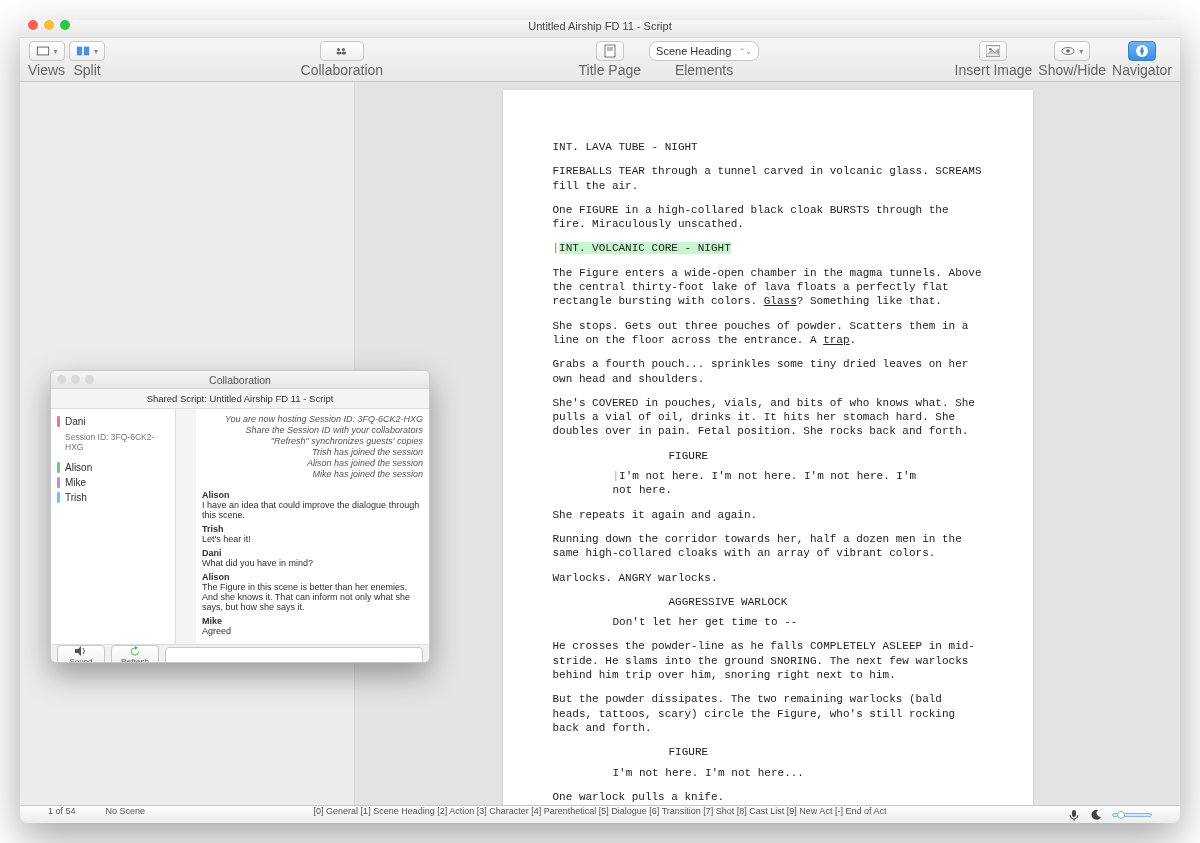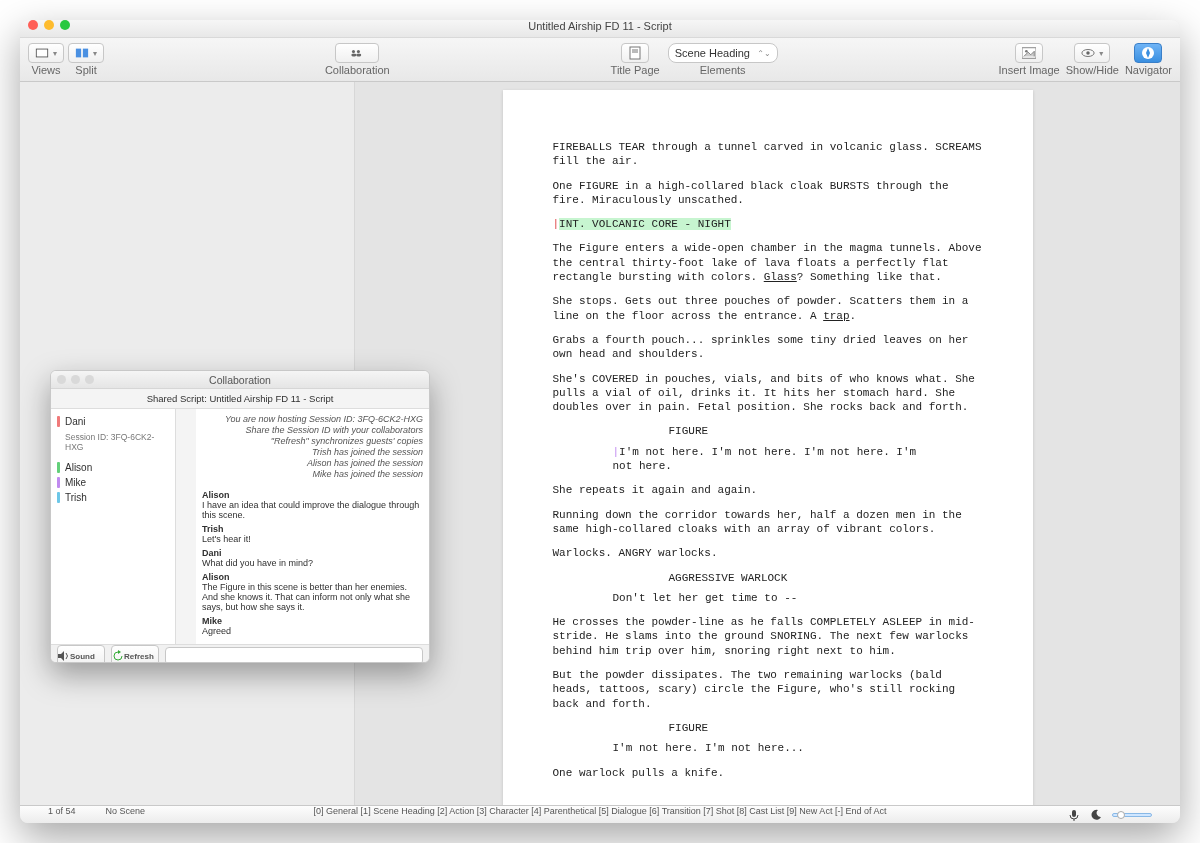--- a/index.html
+++ b/index.html
@@ -58,21 +58,21 @@
     display:flex;align-items:center;justify-content:center;
     font-size:10px;color:#555;
   }
   .tool-select {
     height:20px; min-width:110px;
     border:1px solid #c7c7c7; border-radius:8px;
     background:#fff; display:flex; align-items:center; justify-content:space-between;
     padding:0 6px; font-size:11px; color:#333;
   }
   .caret { font-size:8px; color:#888; margin-left:4px;}
-  .tool-label { font-size:11px; color:#666;}
+  .tool-label { font-size:14px; color:#666;}
   .spacer-flex{flex:1;}
   .editor {
     flex:1;
     display:flex;
     overflow:hidden;
     background:#ececec;
   }
   .gutter-left { width:335px; background:#ececec; border-right:1px solid #d7d7d7;}
   .page-area { flex:1; background:#e4e4e4; overflow:auto; display:flex; flex-direction:column; align-items:center; padding-top:8px;}
   .page {
@@ -148,22 +148,22 @@
   .sys-msg{text-align:right; font-style:italic; color:#555; margin:1px 0;}
   .chat-msg{margin:4px 0;}
   .chat-msg b{display:block; font-weight:600;}
   .collab-footer{
     height:30px; border-top:1px solid #ddd; display:flex; align-items:center;
     padding:0 6px; gap:6px; background:#f1f1f1;
   }
   .mini-btn{
     width:48px;height:22px;border:1px solid #c7c7c7;border-radius:4px;
     background:linear-gradient(#fff,#f0f0f0);
-    display:flex;align-items:center;justify-content:flex-start;
-    font-size:8px;color:#555;font-weight:bold;
+    display:flex;flex-direction:column;align-items:center;justify-content:space-between;
+    font-size:8px;color:#555;
   }
   .chat-input{flex:1;height:18px;border:1px solid #c7c7c7;border-radius:4px;background:#fff;}
   .icon-svg{width:14px;height:14px;}
 </style>
 </head>
 <body>
 
 <div class="window">
 
   <div class="titlebar">
@@ -271,20 +271,21 @@
           </svg>
       </div>
       <div class="tool-label">Navigator</div>
     </div>
   </div>
 
   <div class="editor">
     <div class="gutter-left"></div>
     <div class="page-area">
       <div class="page">
+        <p class="scene-heading">INT. LAVA TUBE - NIGHT</p>
         <p class="action">FIREBALLS TEAR through a tunnel carved in volcanic glass. SCREAMS fill the air.</p>
         <p class="action">One FIGURE in a high-collared black cloak BURSTS through the fire. Miraculously unscathed.</p>
         <p class="scene-heading"><span class="cursor-mark">|</span><span class="hl">INT. VOLCANIC CORE - NIGHT</span></p>
         <p class="action"><span>The Figure enters a wide-open chamber in the magma tunnels. Above the central thirty-foot lake of lava floats a perfectly flat rectangle bursting with colors. </span><u>Glass</u><span>? Something like that.</span></p>
         <p class="action"><span>She stops. Gets out three pouches of powder. Scatters them in a line on the floor across the entrance. A </span><u>trap</u><span>.</span></p>
         <p class="action">Grabs a fourth pouch... sprinkles some tiny dried leaves on her own head and shoulders.</p>
         <p class="action">She's COVERED in pouches, vials, and bits of who knows what. She pulls a vial of oil, drinks it. It hits her stomach hard. She doubles over in pain. Fetal position. She rocks back and forth.</p>
         <p class="character-line">FIGURE</p>
         <p class="dialogue"><span style="color:#c18bf0">|</span><span>I'm not here. I'm not here. I'm not here. I'm not here.</span></p>
         <p class="action">She repeats it again and again.</p>

